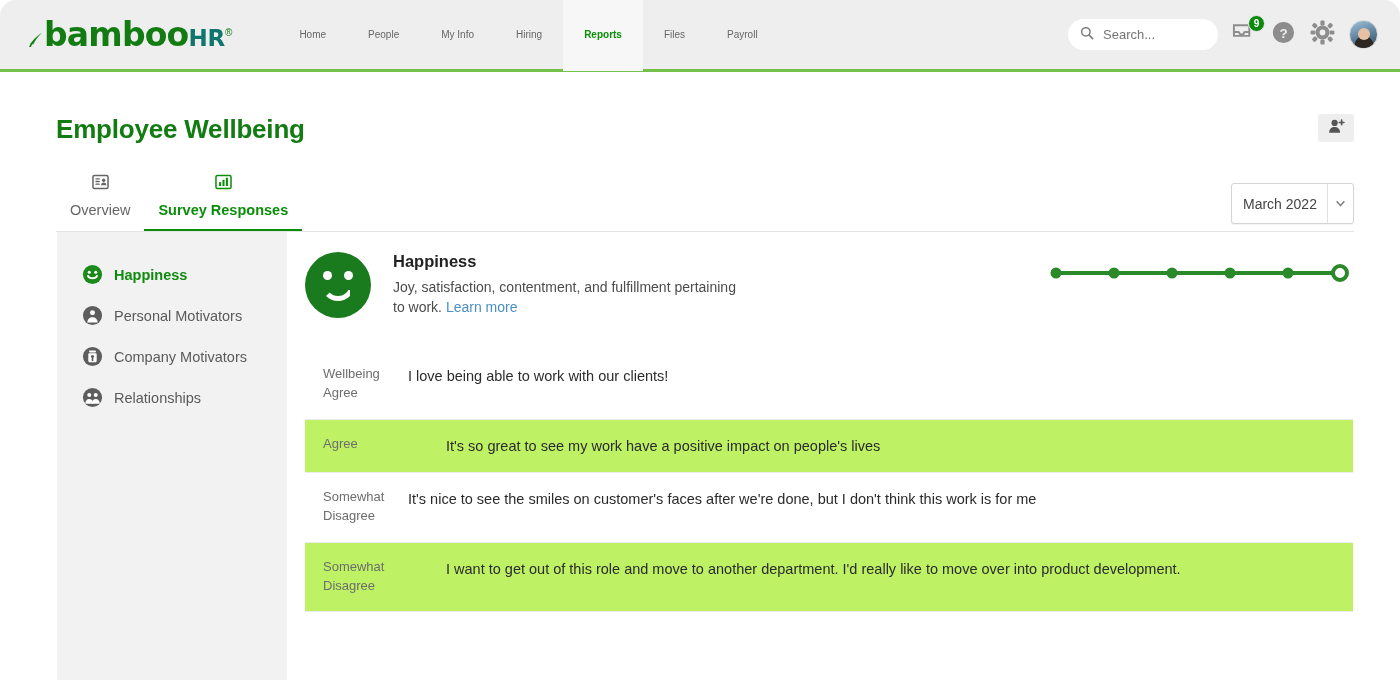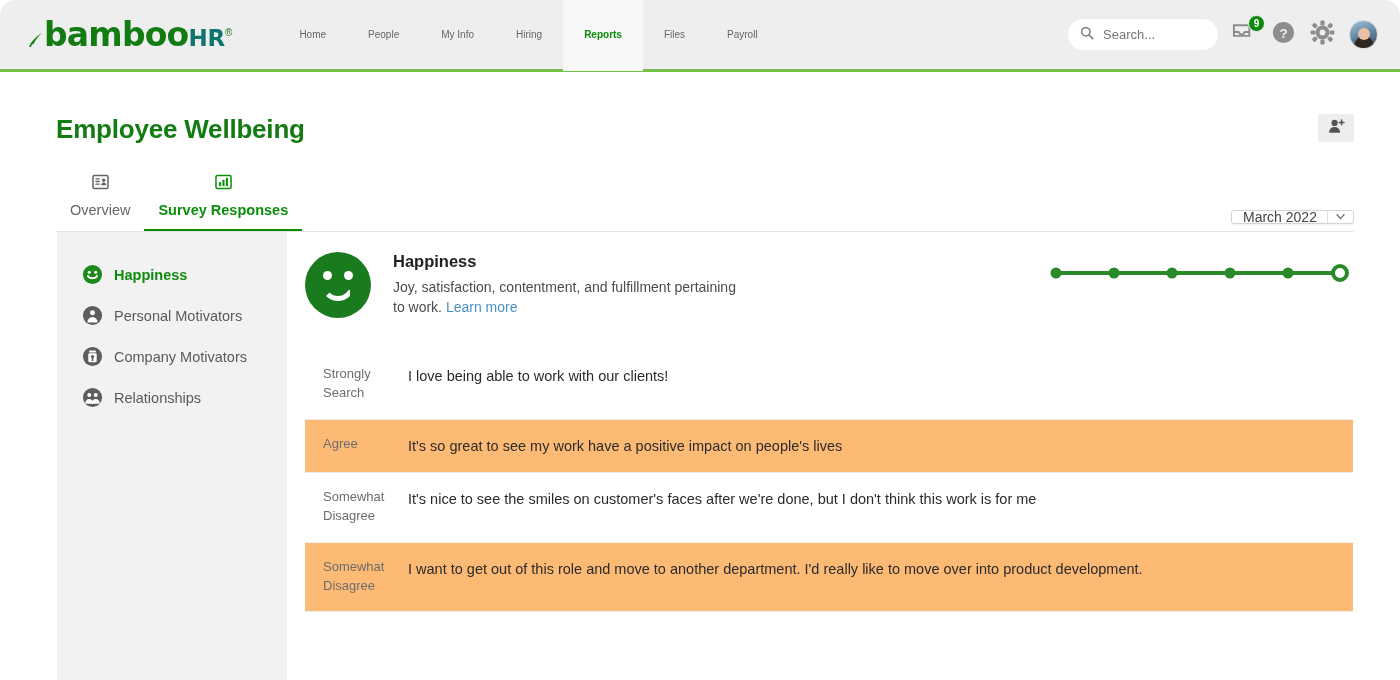--- a/index.html
+++ b/index.html
@@ -171,21 +171,21 @@
     border-bottom-color: #0a8e0a;
   }
   .tabs-underline {
     position: absolute;
     left: 56px; right: 46px; bottom: 0;
     height: 1px; background: #e4e4e4;
   }
   .date-select {
     position: absolute;
     right: 46px; bottom: 8px;
-    width: 123px; height: 14px;
+    width: 123px; height: 41px;
     background: #fff;
     border: 1px solid #d4d4d4;
     border-radius: 3px;
     display: flex; align-items: center;
     font-size: 14px; color: #444;
     cursor: pointer;
     box-shadow: 0 1px 1px rgba(0,0,0,.05);
   }
   .date-select .label { padding-left: 11px; flex: 1; }
   .date-select .caret {
@@ -285,21 +285,21 @@
     padding: 14px 18px 15px 18px;
   }
   .q-title { font-size: 15.5px; font-weight: 700; color: #232323; }
   .q-sub { font-size: 13px; color: #707070; margin-top: 4px; }
 
   .resp-row {
     display: flex;
     padding: 15px 18px 16px 18px;
     border-bottom: 1px solid #ececec;
   }
-  .resp-row.shade { background: #fdba74; }
+  .resp-row.shade { background: #bef264; gap: 38px; }
   .resp-label {
     width: 85px; flex: none;
     font-size: 13px;
     color: #6d6d6d;
     line-height: 1.45;
   }
   .resp-text {
     font-size: 14.5px;
     color: #2b2b2b;
     line-height: 1.4;
@@ -517,21 +517,21 @@
             <div class="pdot" style="left:122px"></div>
             <div class="pdot" style="left:180px"></div>
             <div class="pdot" style="left:238px"></div>
             <div class="pdot hollow" style="left:290px"></div>
           </div>
         </div>
 
         <div class="q-card">
 
           <div class="resp-row">
-            <div class="resp-label">Strongly Search</div>
+            <div class="resp-label">Wellbeing Agree</div>
             <div class="resp-text">I love being able to work with our clients!</div>
           </div>
 
           <div class="resp-row shade">
             <div class="resp-label">Agree</div>
             <div class="resp-text">It's so great to see my work have a positive impact on people's lives</div>
           </div>
 
           <div class="resp-row">
             <div class="resp-label">Somewhat Disagree</div>

